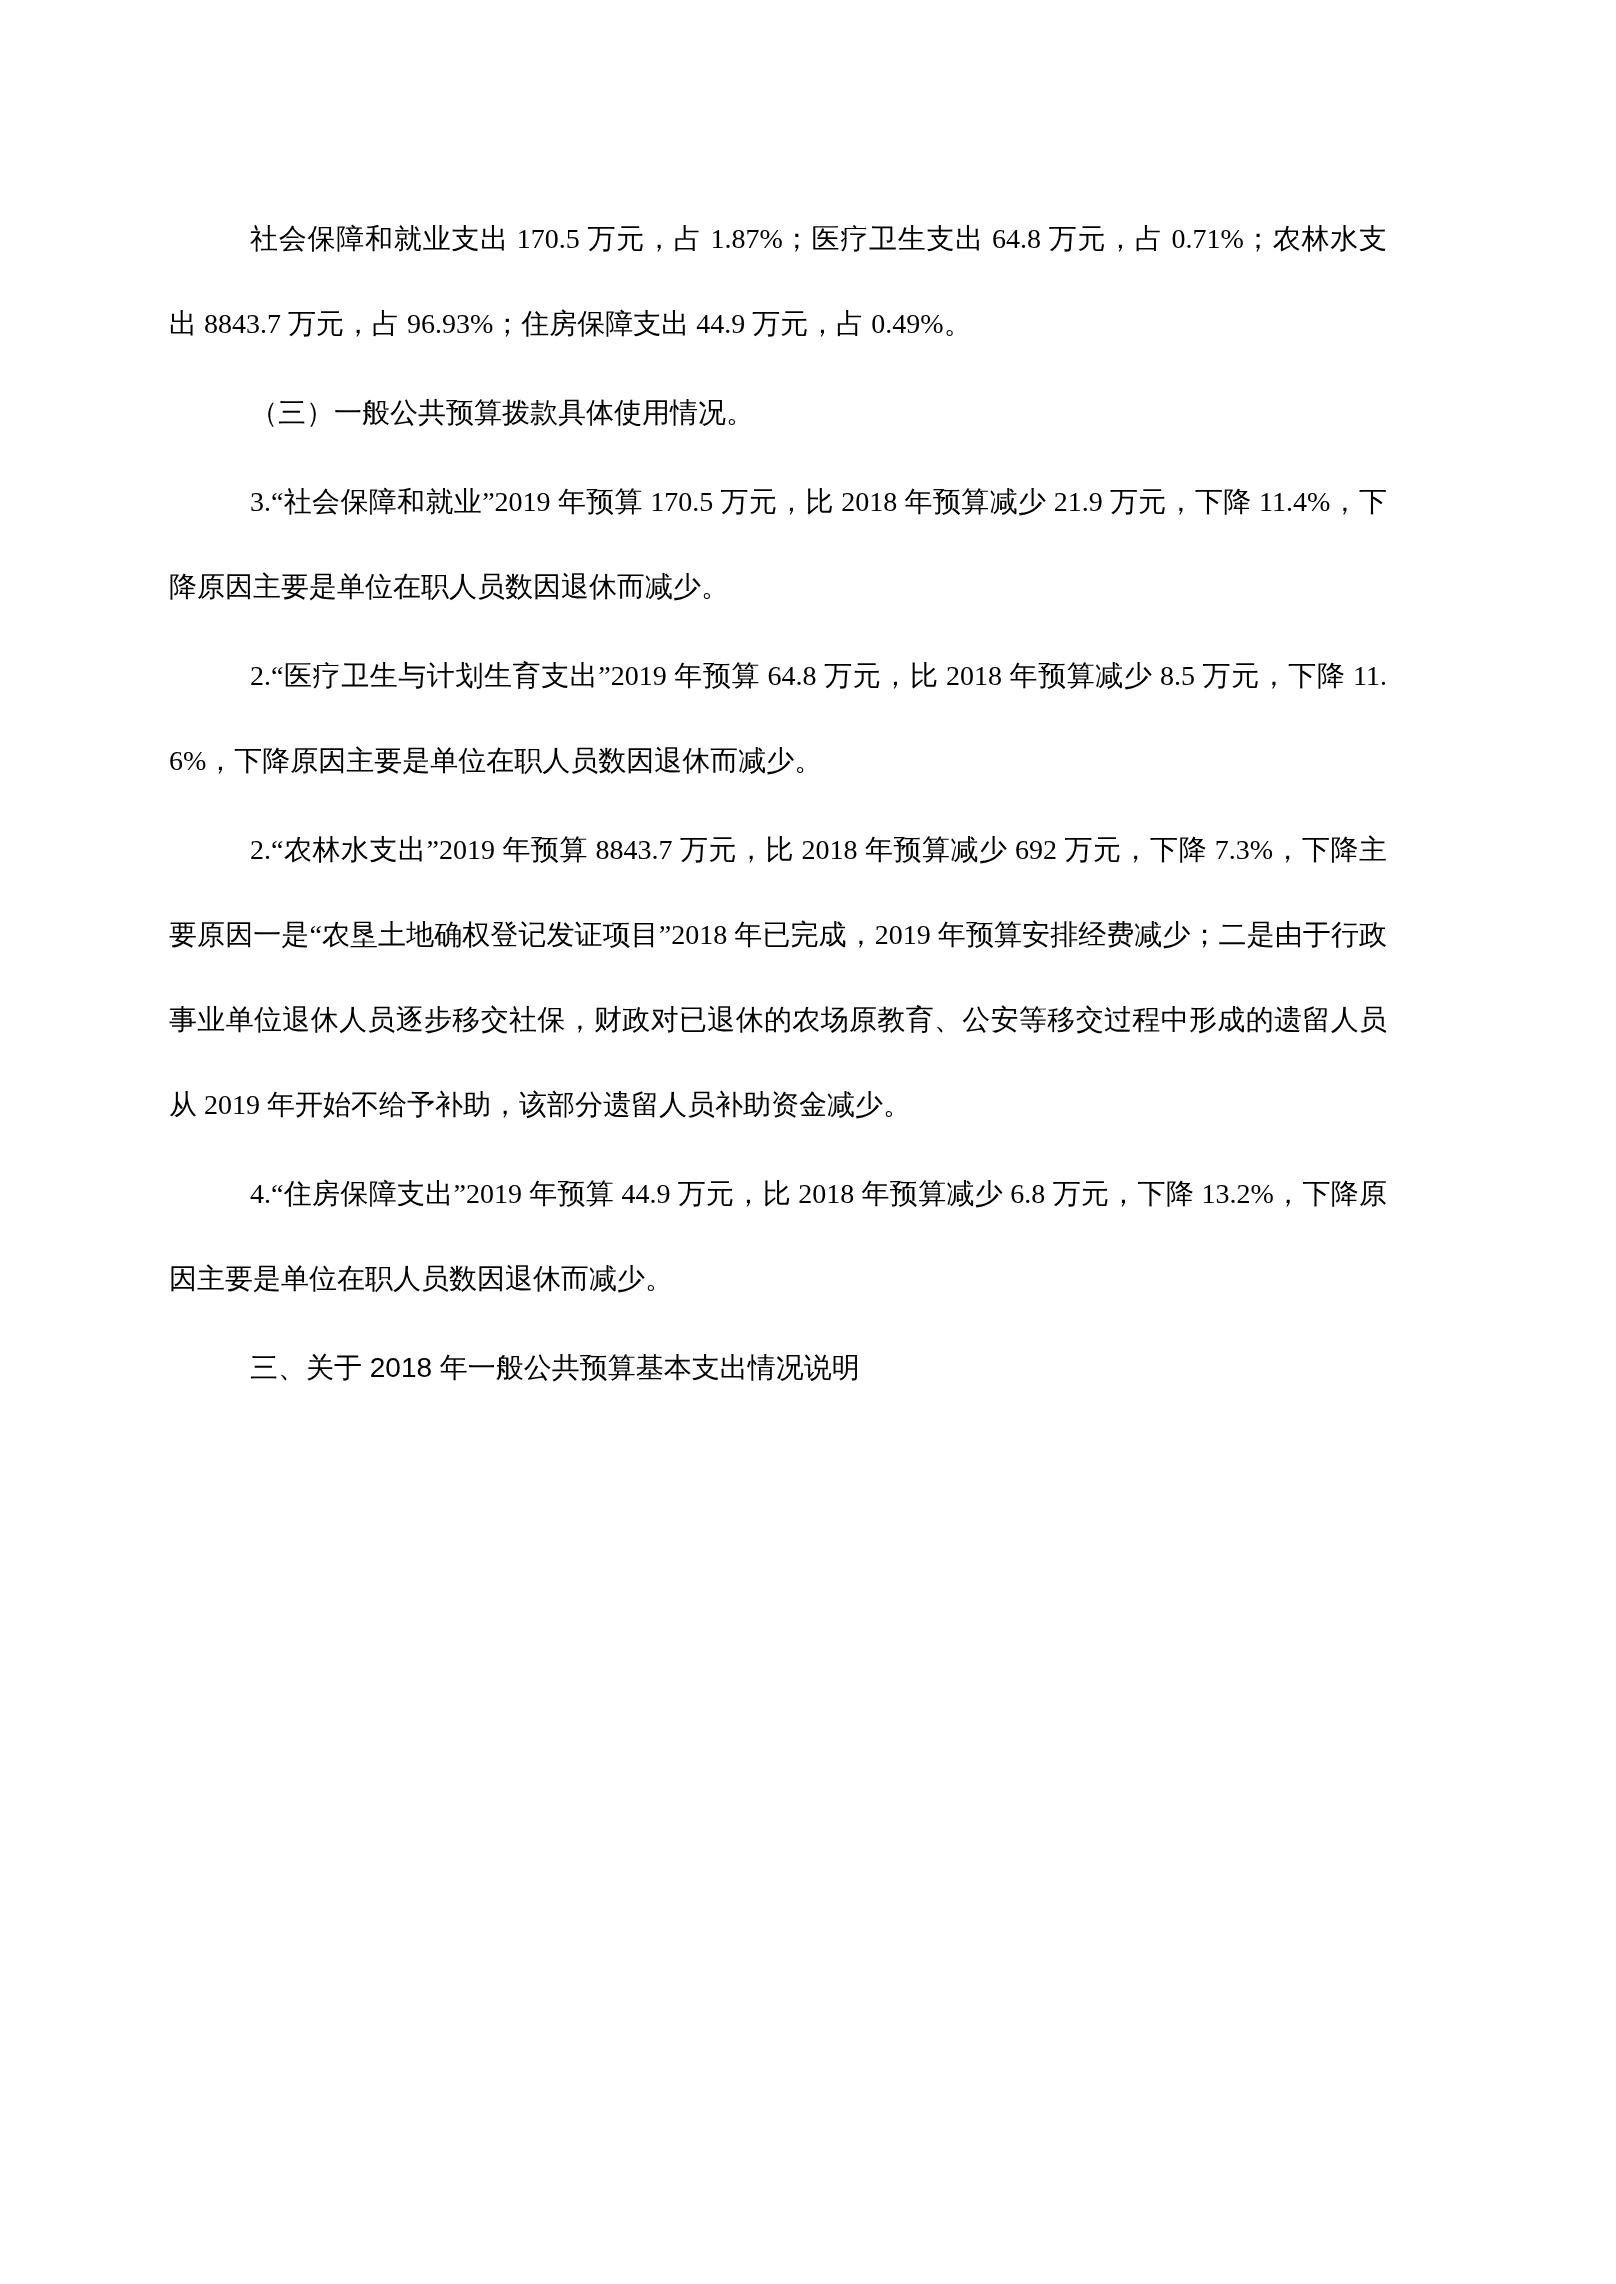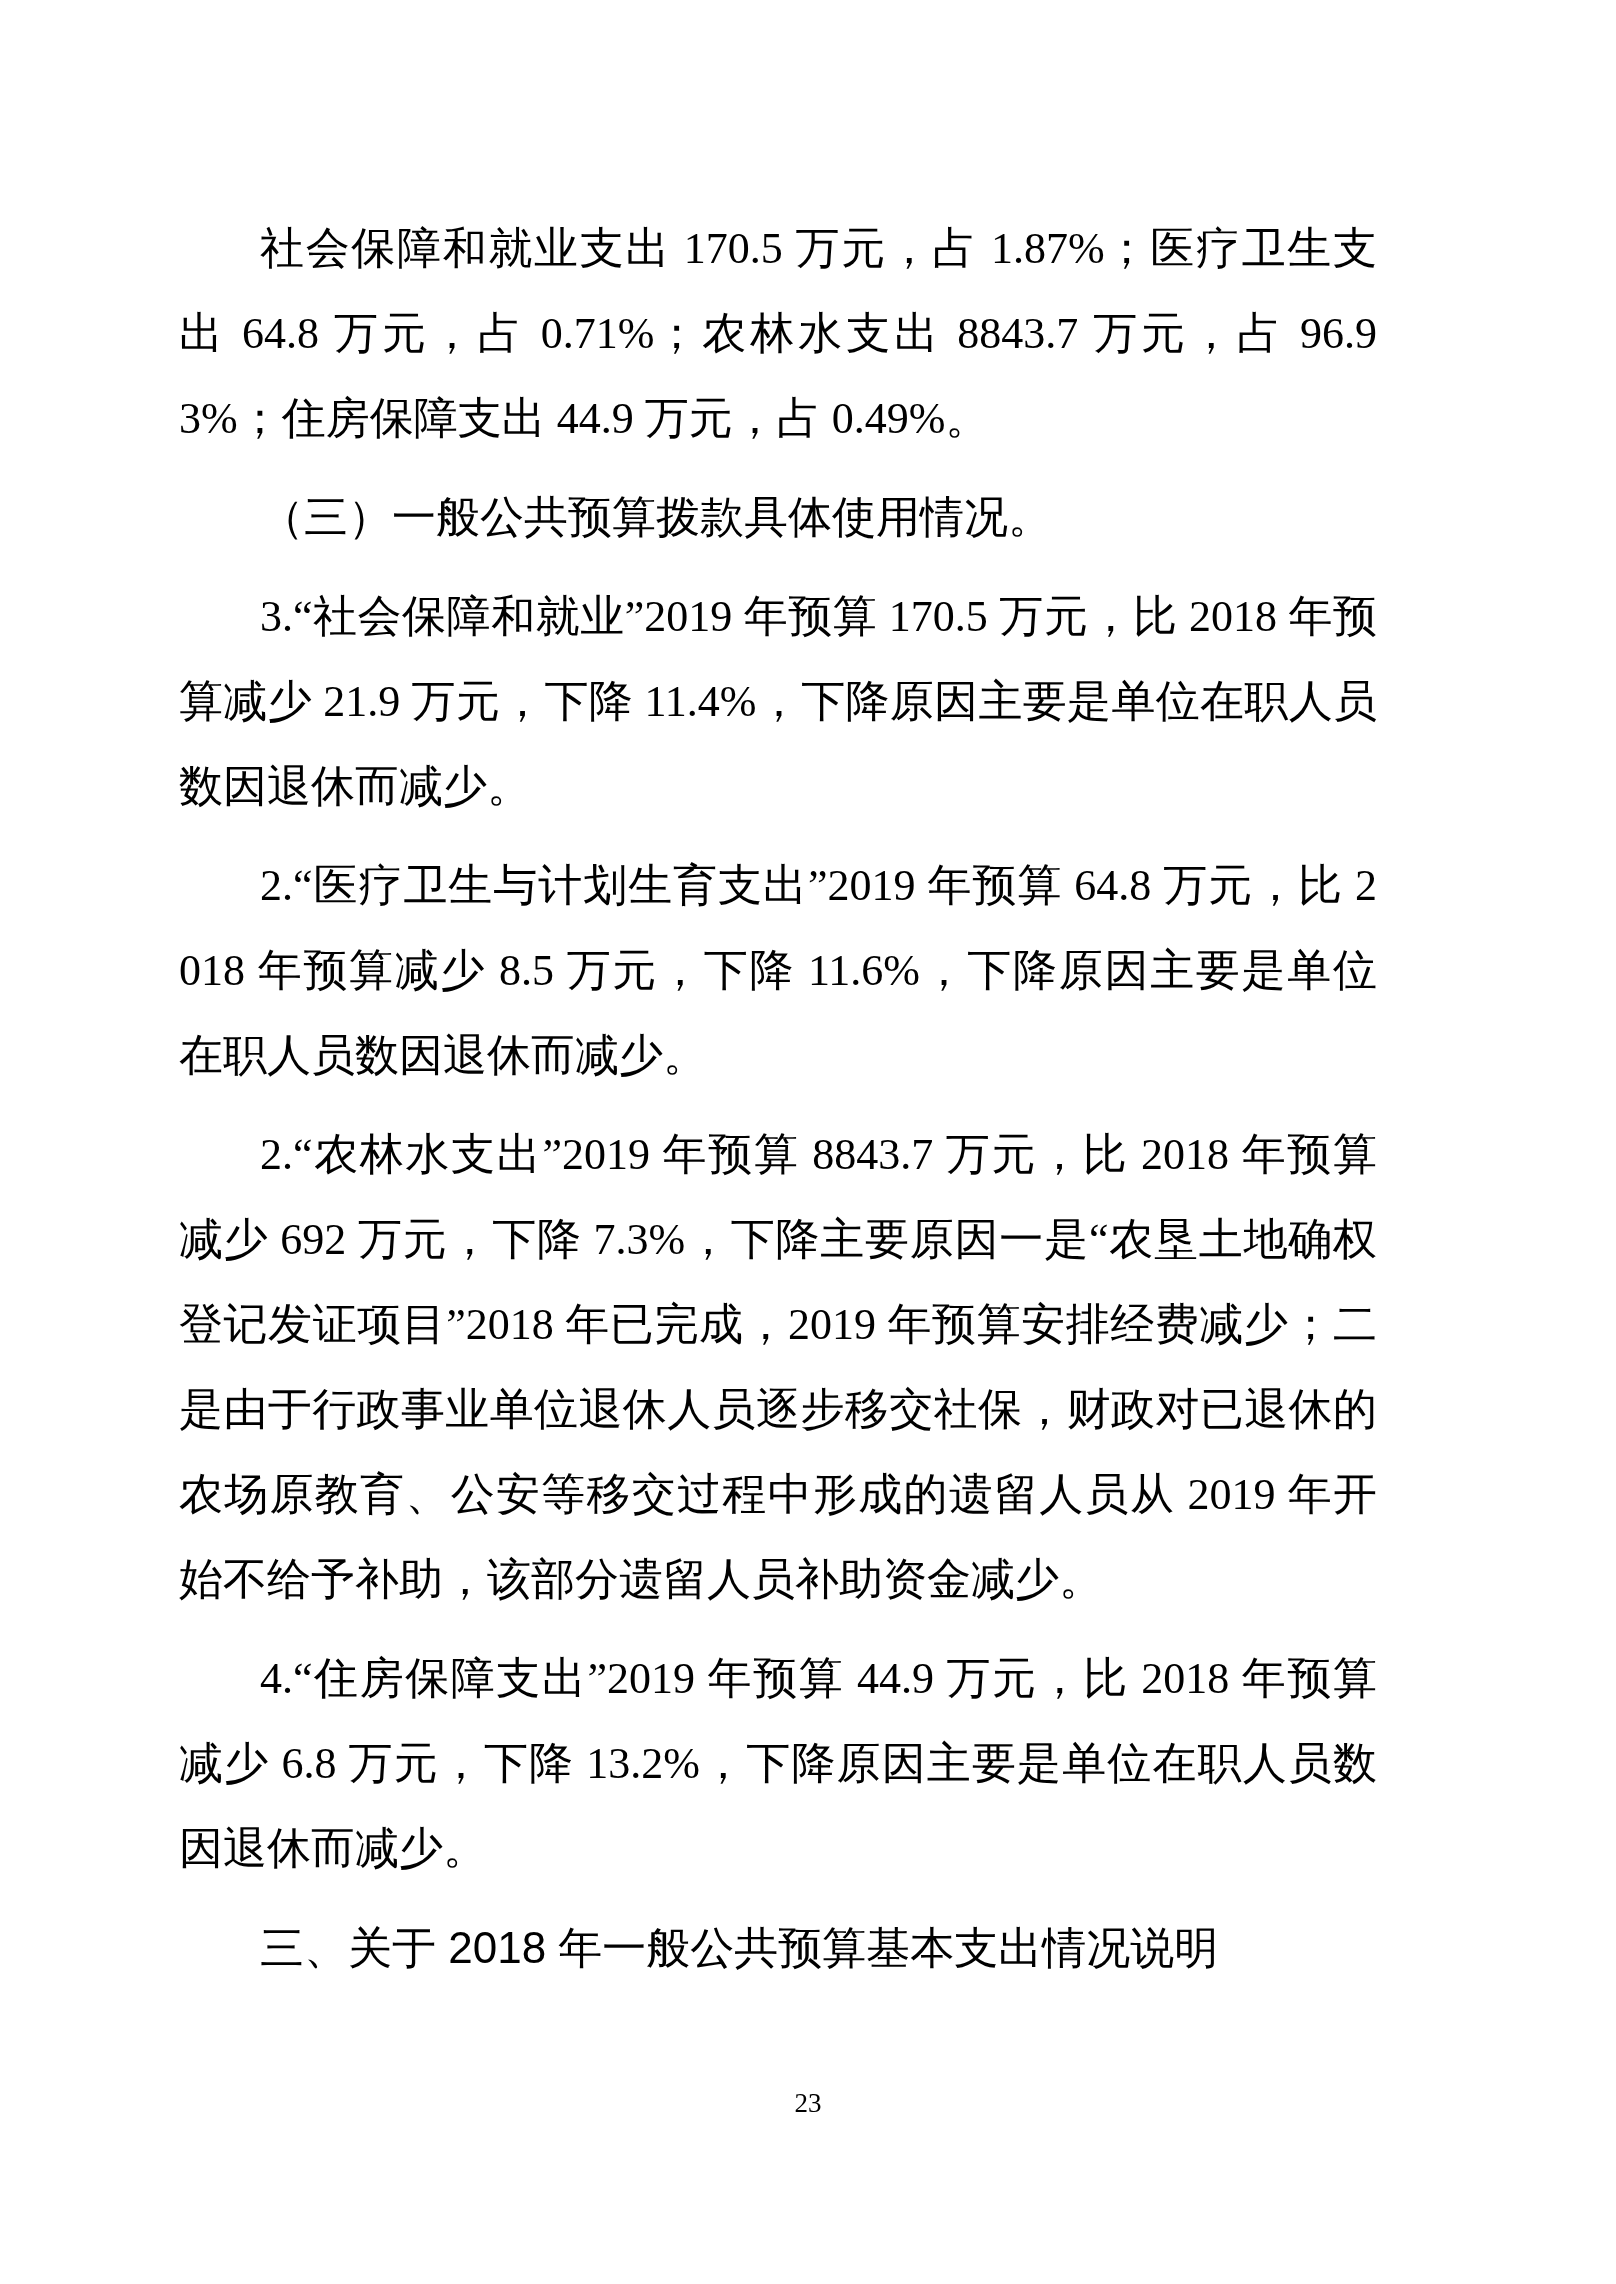--- a/index.html
+++ b/index.html
@@ -16,22 +16,22 @@
     font-family: "Liberation Serif", "DejaVu Serif", serif;
     overflow: hidden;
   }
   .content {
     position: absolute;
     left: 165px;
     top: 192px;
     width: 1226px;
   }
   .para {
-    margin: 14px;
-    font-size: 44px;
+    margin: 4px;
+    font-size: 28px;
     line-height: 85px;
     text-align: justify;
     text-indent: 81px;
     word-break: break-all;
     overflow-wrap: break-word;
   }
   .para .run {
     font-weight: normal;
   }
   .para .run.bold {
@@ -61,15 +61,14 @@
 <div class="page">
   <div class="content">
       <p class="para body"><span class="run">社会保障和就业支出 170.5 万元，占 1.87%；医疗卫生支出 64.8 万元，占 0.71%；农林水支出 8843.7 万元，占 96.93%；住房保障支出 44.9 万元，占 0.49%。</span></p>
       <p class="para heading-kai"><span class="run bold">（三）一般公共预算拨款具体使用情况。</span></p>
       <p class="para body"><span class="run bold">3.“社会保障和就业”</span><span class="run">2019 年预算 170.5 万元，比 2018 年预算减少 21.9 万元，下降 11.4%，下降原因主要是单位在职人员数因退休而减少。</span></p>
       <p class="para body"><span class="run bold">2.“医疗卫生与计划生育支出”</span><span class="run">2019 年预算 64.8 万元，比 2018 年预算减少 8.5 万元，下降 11.6%，下降原因主要是单位在职人员数因退休而减少。</span></p>
       <p class="para body"><span class="run bold">2.“农林水支出”</span><span class="run">2019 年预算 8843.7 万元，比 2018 年预算减少 692 万元，下降 7.3%，下降主要原因一是“农垦土地确权登记发证项目”2018 年已完成，2019 年预算安排经费减少；二是由于行政事业单位退休人员逐步移交社保，财政对已退休的农场原教育、公安等移交过程中形成的遗留人员从 2019 年开始不给予补助，该部分遗留人员补助资金减少。</span></p>
       <p class="para body"><span class="run bold">4.“住房保障支出”</span><span class="run">2019 年预算 44.9 万元，比 2018 年预算减少 6.8 万元，下降 13.2%，下降原因主要是单位在职人员数因退休而减少。</span></p>
       <p class="para heading-hei"><span class="run bold">三、关于 2018 年一般公共预算基本支出情况说明</span></p>
     </div>
-  <div class="page-number">23</div>
 </div>
 
 
 </body></html>

